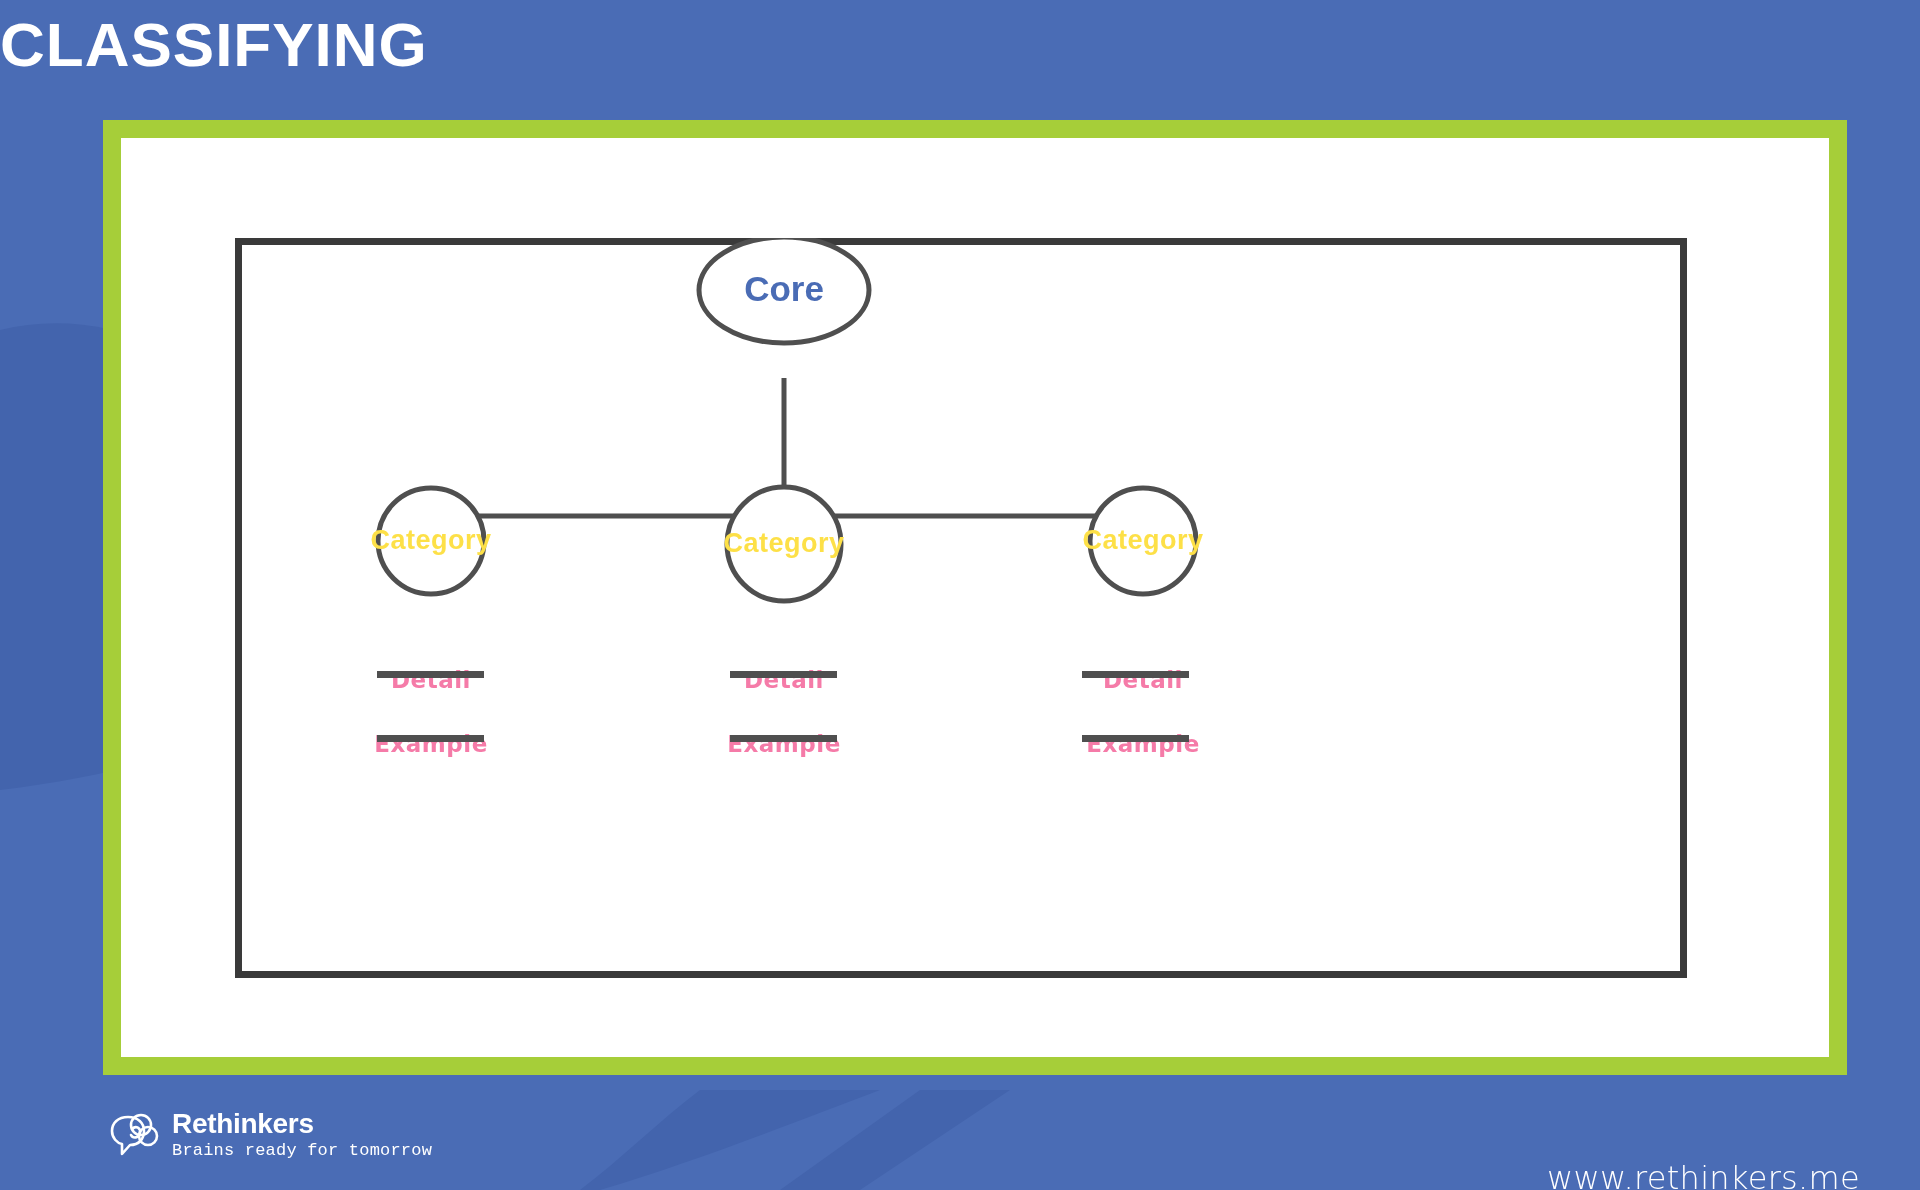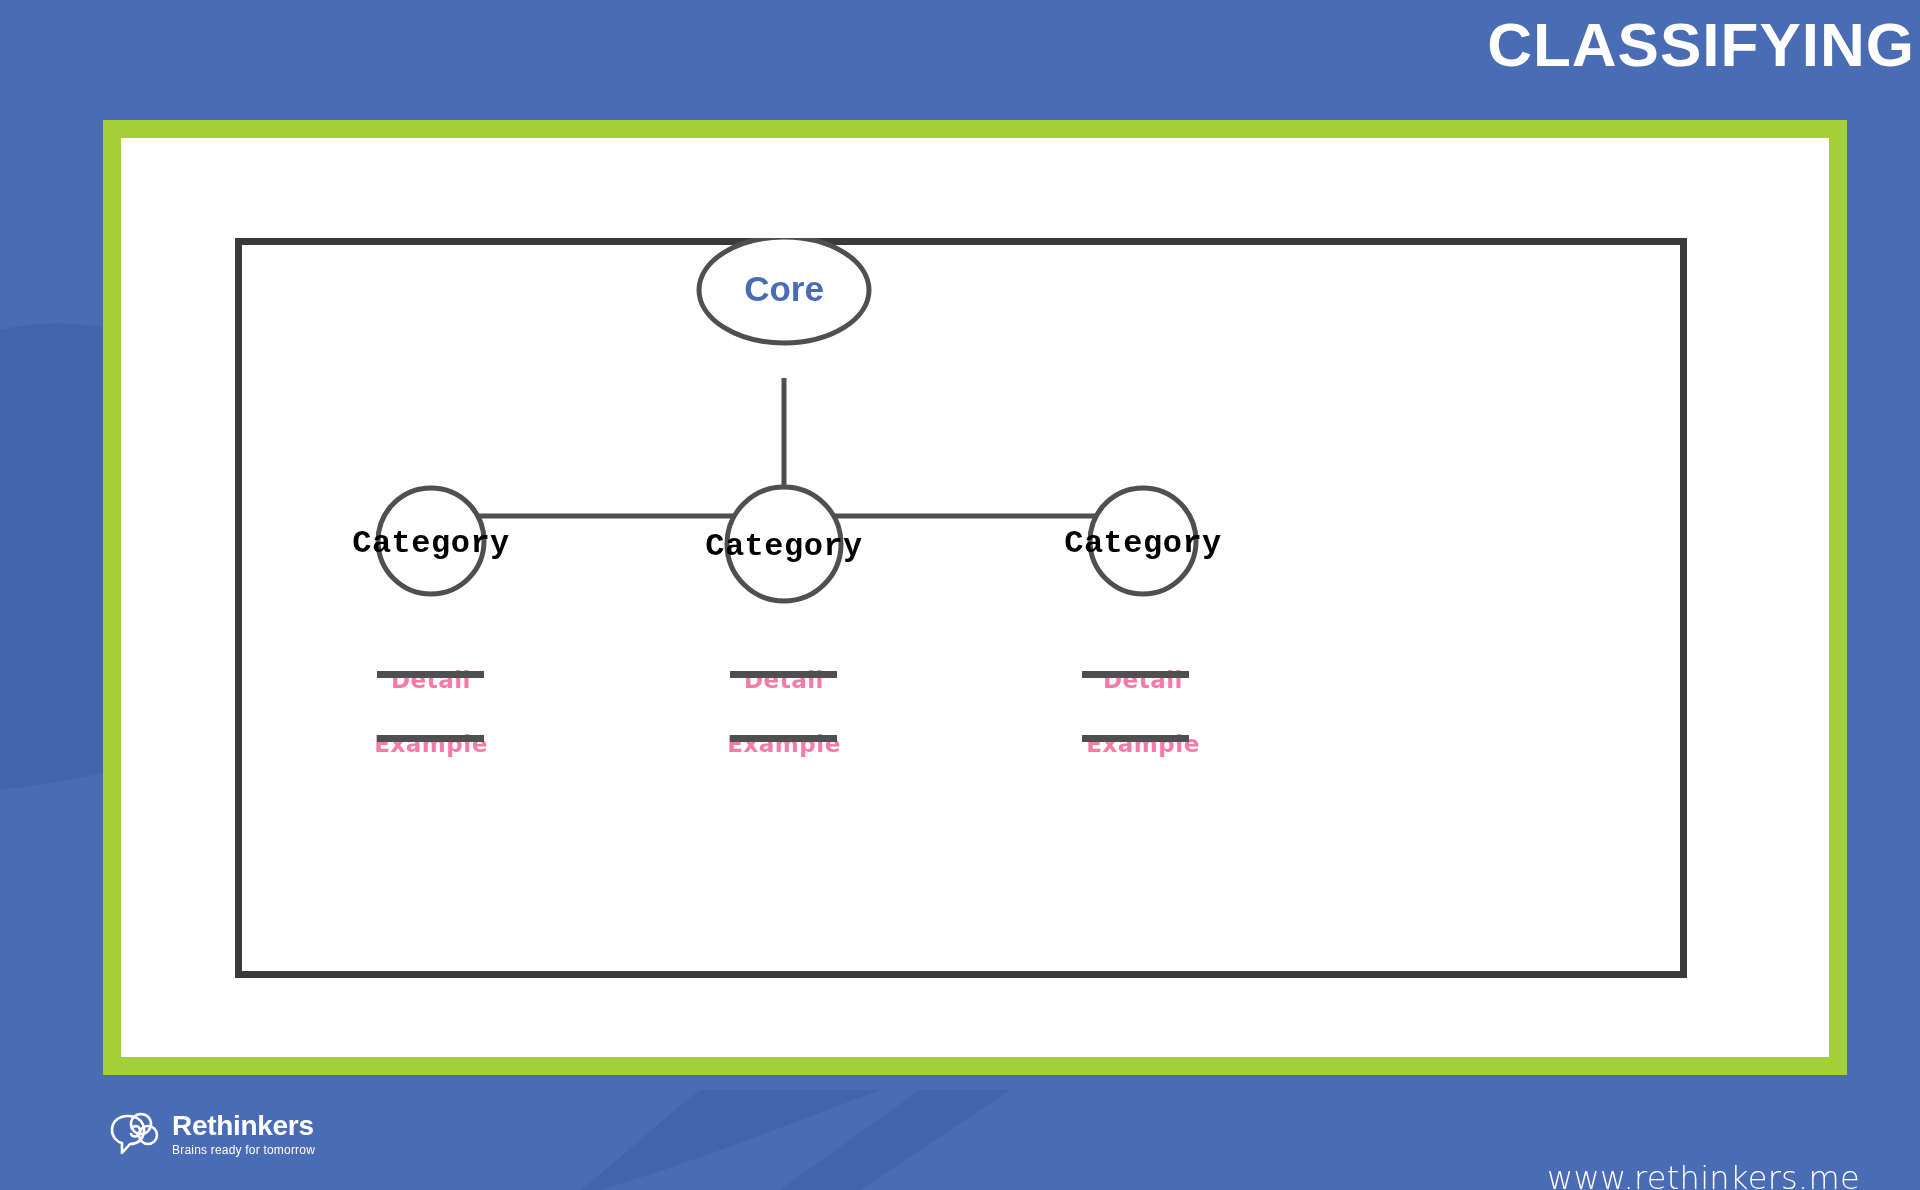--- a/index.html
+++ b/index.html
@@ -23,21 +23,21 @@
     height: 1190px;
     pointer-events: none;
   }
 
   
   #slide-title {
     position: absolute;
     top: 12px;
     left: 0;
     width: 1915px;
-    text-align: right;
+    text-align: left;
     color: #ffffff;
     font-size: 62px;
     font-weight: bold;
     letter-spacing: 1px;
     font-family: "Liberation Sans", sans-serif;
     line-height: 1.05;
   }
 
   
   #card-green-frame {
@@ -87,24 +87,24 @@
     pointer-events: none;
     white-space: nowrap;
   }
   .core-label {
     color: #4a6cb5;
     font-size: 35px;
     font-weight: bold;
     font-family: "Liberation Sans", sans-serif;
   }
   .category-label {
-    color: #000000;
-    font-size: 32px;
-    font-weight: bold;
-    font-family: Liberation Mono, monospace;
+    color: #fde047;
+    font-size: 27px;
+    font-weight: bold;
+    font-family: Liberation Sans, sans-serif;
     letter-spacing: 0.5px;
   }
   .line-label {
     color: #f57ba8;
     font-size: 23px;
     font-weight: bold;
     font-family: "DejaVu Sans", sans-serif;
     letter-spacing: 0.5px;
     text-align: center;
     margin-top: 24px;
@@ -137,22 +137,22 @@
   }
   #logo-wordmark {
     color: #ffffff;
     font-size: 28px;
     font-weight: bold;
     font-family: "Liberation Sans", sans-serif;
     letter-spacing: -0.3px;
   }
   #logo-tagline {
     color: #ffffff;
-    font-size: 12px;
-    font-family: Liberation Sans, sans-serif;
+    font-size: 17px;
+    font-family: Liberation Mono, monospace;
     margin-top: 4px;
     letter-spacing: 0.2px;
   }
   #footer-url {
     position: absolute;
     right: 60px;
     top: 1113px;
     color: #ffffff;
     font-size: 32px;
     font-family: "DejaVu Sans", sans-serif;

